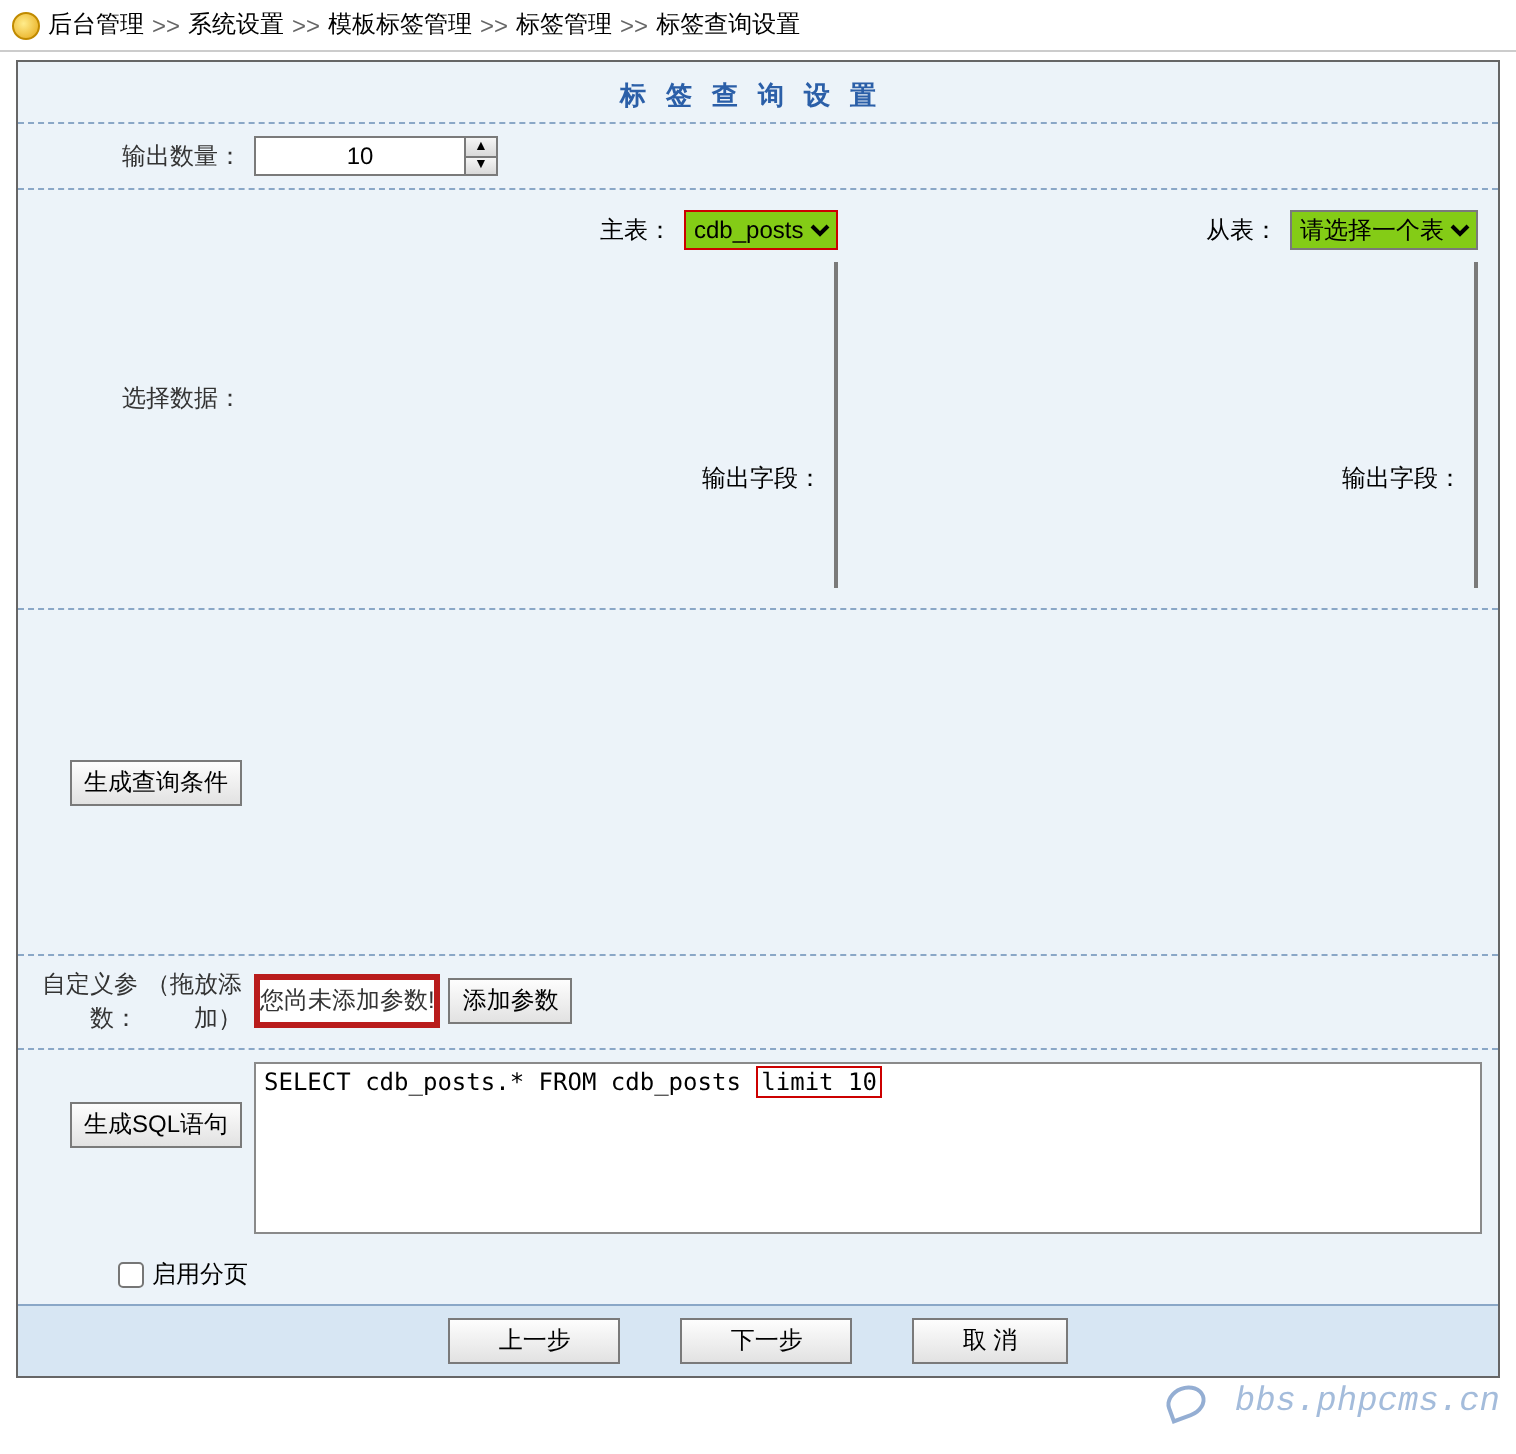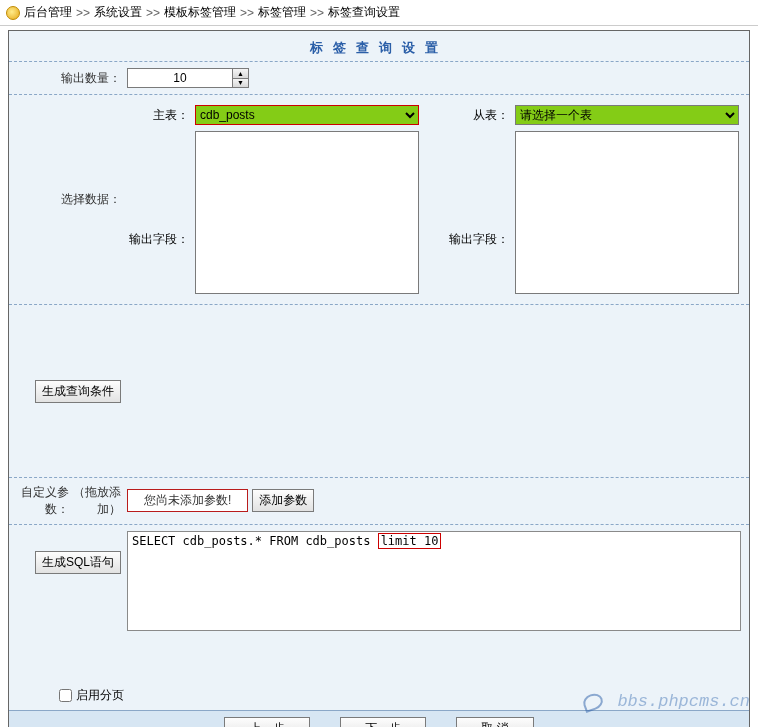--- a/index.html
+++ b/index.html
@@ -87,20 +87,21 @@
     .spinner button:first-child { border-bottom: 1px solid #7a7a7a; }
     .data-section {
       display: flex;
       gap: 30px;
       padding: 4px 2px;
     }
     .table-col {
       flex: 1;
       display: flex;
       flex-direction: column;
+      align-items: flex-end;
     }
     .table-select-row {
       display: flex;
       align-items: center;
       gap: 6px;
       margin-bottom: 6px;
     }
     .table-select-row label { width: 60px; text-align: right; }
     select.table-select {
       flex: 1;
@@ -141,38 +142,37 @@
       display: flex;
       align-items: center;
       gap: 4px;
     }
     .custom-params .hint { color: #333; }
     .sql-row .row-label { align-self: flex-start; padding-top: 20px; }
     .sql-box {
       border: 1px solid #8a8a8a;
       background: #fff;
       width: 100%;
-      height: 100px;
+      height: 86px;
       padding: 2px 4px;
       font-family: monospace;
       font-size: 12px;
       position: relative;
       overflow: auto;
     }
     .sql-box .limit-highlight {
       border: 1px solid #c00;
       padding: 0 2px;
     }
     .paging-row {
       padding: 6px 24px;
       display: flex;
       align-items: center;
       gap: 4px;
       padding-left: 50px;
-      margin-top: 44px;
     }
     .paging-row input[type="checkbox"] {
       width: 13px; height: 13px;
     }
     .footer {
       border-top: 1px solid #8aa7c7;
       background: #d7e6f3;
       padding: 6px;
       text-align: center;
       display: flex;
@@ -274,21 +274,21 @@
     </div>
     <div class="row-content query-area"></div>
   </div>
 
   <div class="row">
     <div class="row-label two-line-label">
       <span>自定义参数：</span>
       <span>（拖放添加）</span>
     </div>
     <div class="row-content custom-params">
-      <span class="hint" style="border:1px solid #b91c1c; padding:2px 16px; background:#fff;">您尚未添加参数!</span>
+      <span class="hint" style="border:3px solid #b91c1c; padding:2px 0; background:#fff;">您尚未添加参数!</span>
       <button class="btn">添加参数</button>
     </div>
   </div>
 
   <div class="row sql-row">
     <div class="row-label">
       <button class="btn">生成SQL语句</button>
     </div>
     <div class="row-content">
       <div class="sql-box">

